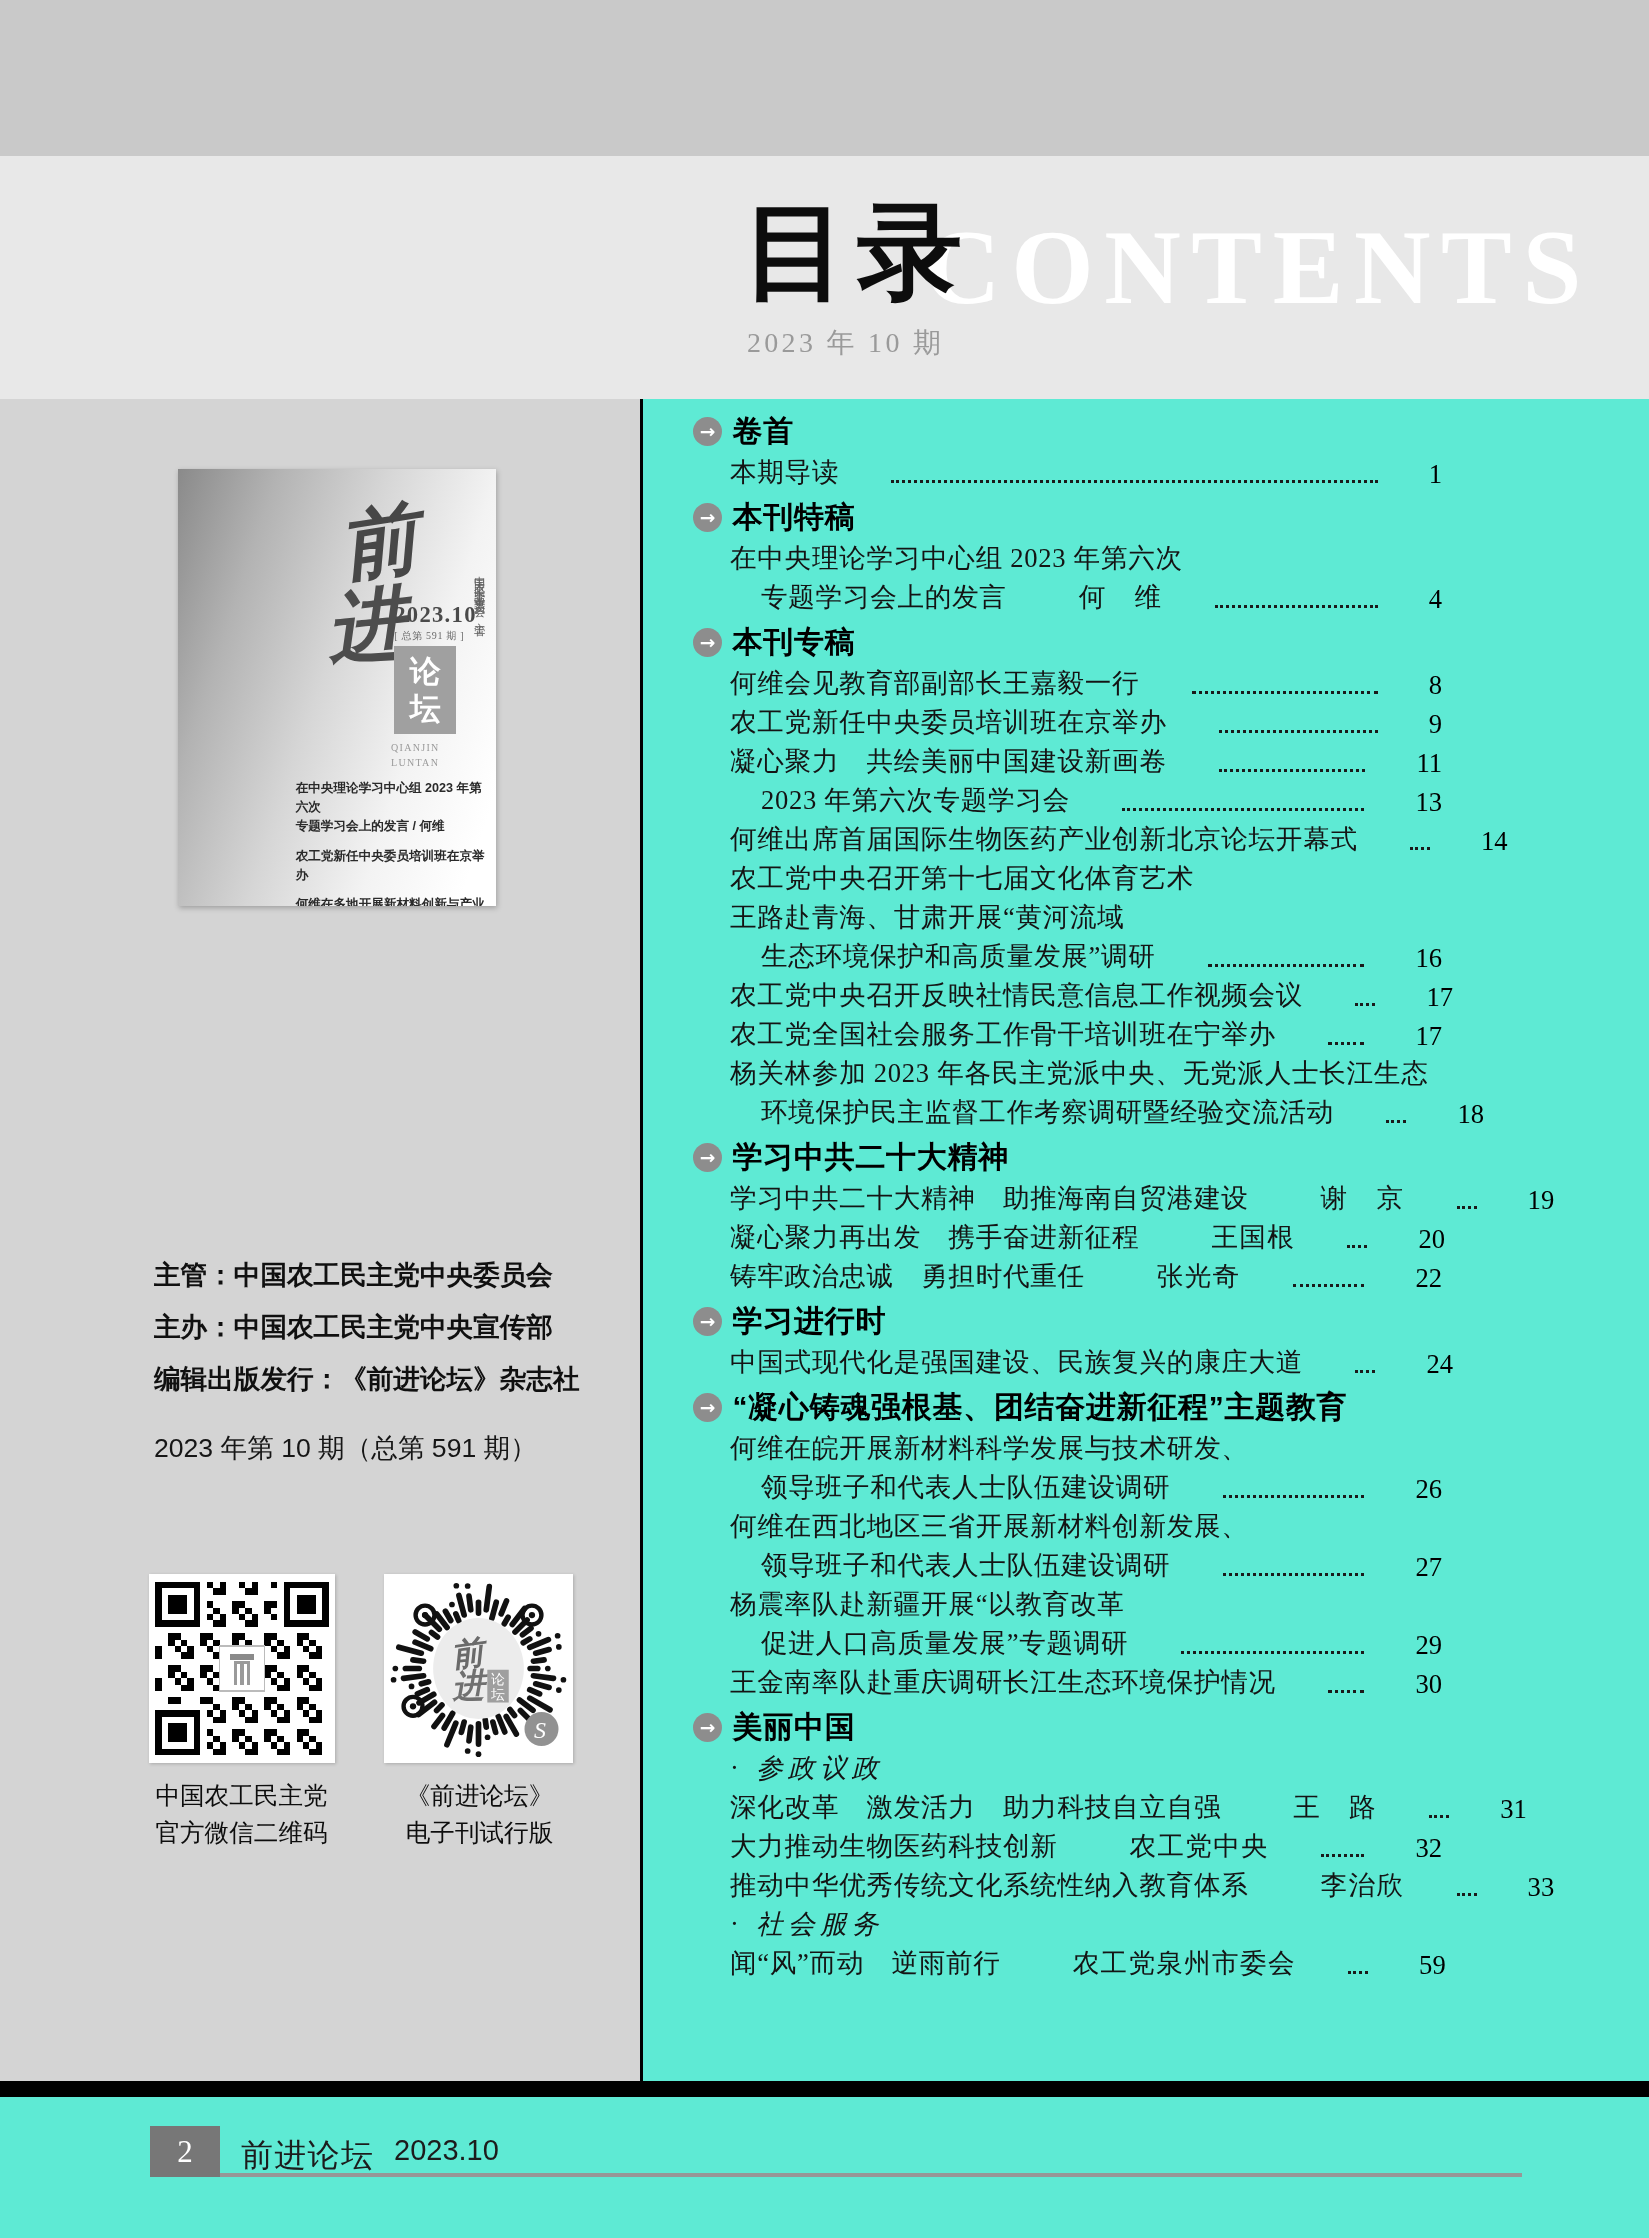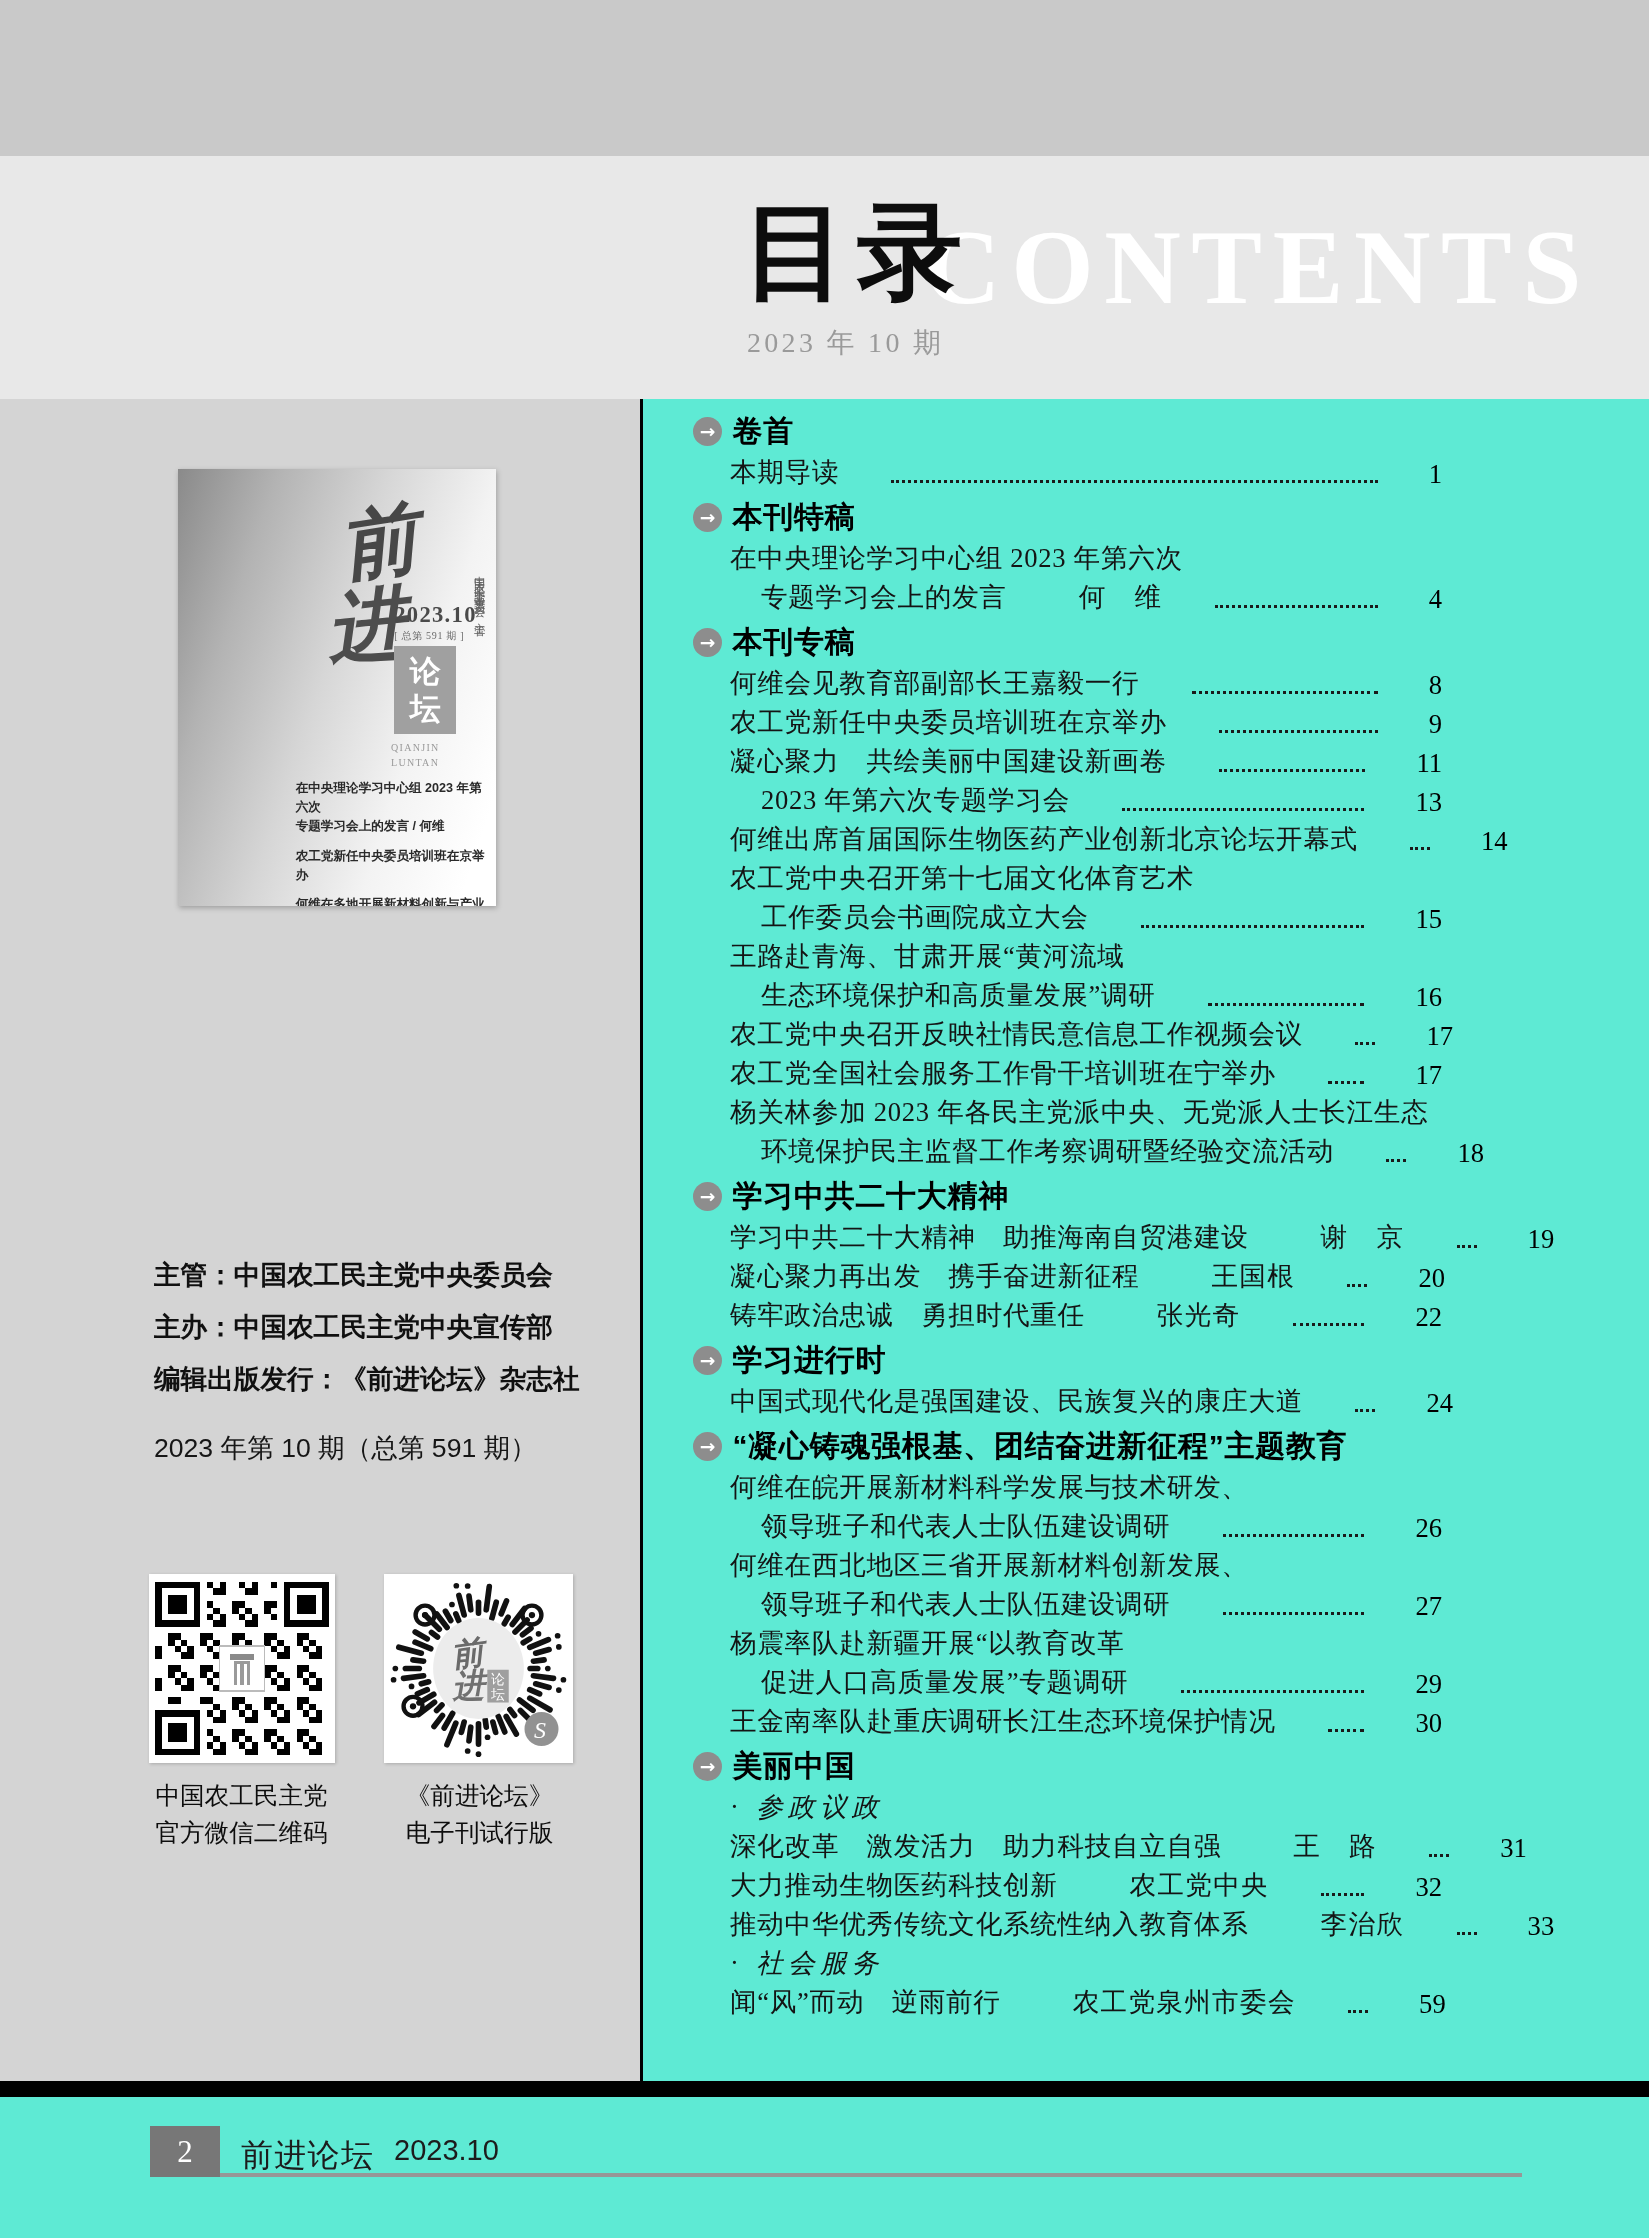--- a/index.html
+++ b/index.html
@@ -427,25 +427,20 @@
         <span class="pg">13</span>
       </div>
       <div class="line">
         <span class="t">何维出席首届国际生物医药产业创新北京论坛开幕式</span>
         <span class="leader"></span>
         <span class="pg">14</span>
       </div>
       <div class="line">
         <span class="t">农工党中央召开第十七届文化体育艺术</span>
       </div>
-      <div class="line ind">
-        <span class="t">工作委员会书画院成立大会</span>
-        <span class="leader"></span>
-        <span class="pg">15</span>
-      </div>
       <div class="line">
         <span class="t">王路赴青海、甘肃开展“黄河流域</span>
       </div>
       <div class="line ind">
         <span class="t">生态环境保护和高质量发展”调研</span>
         <span class="leader"></span>
         <span class="pg">16</span>
       </div>
       <div class="line">
         <span class="t">农工党中央召开反映社情民意信息工作视频会议</span>

